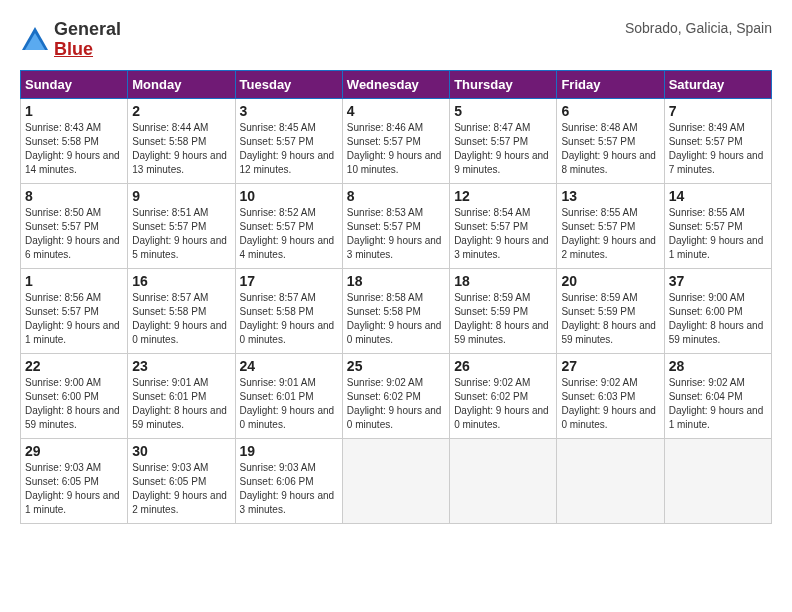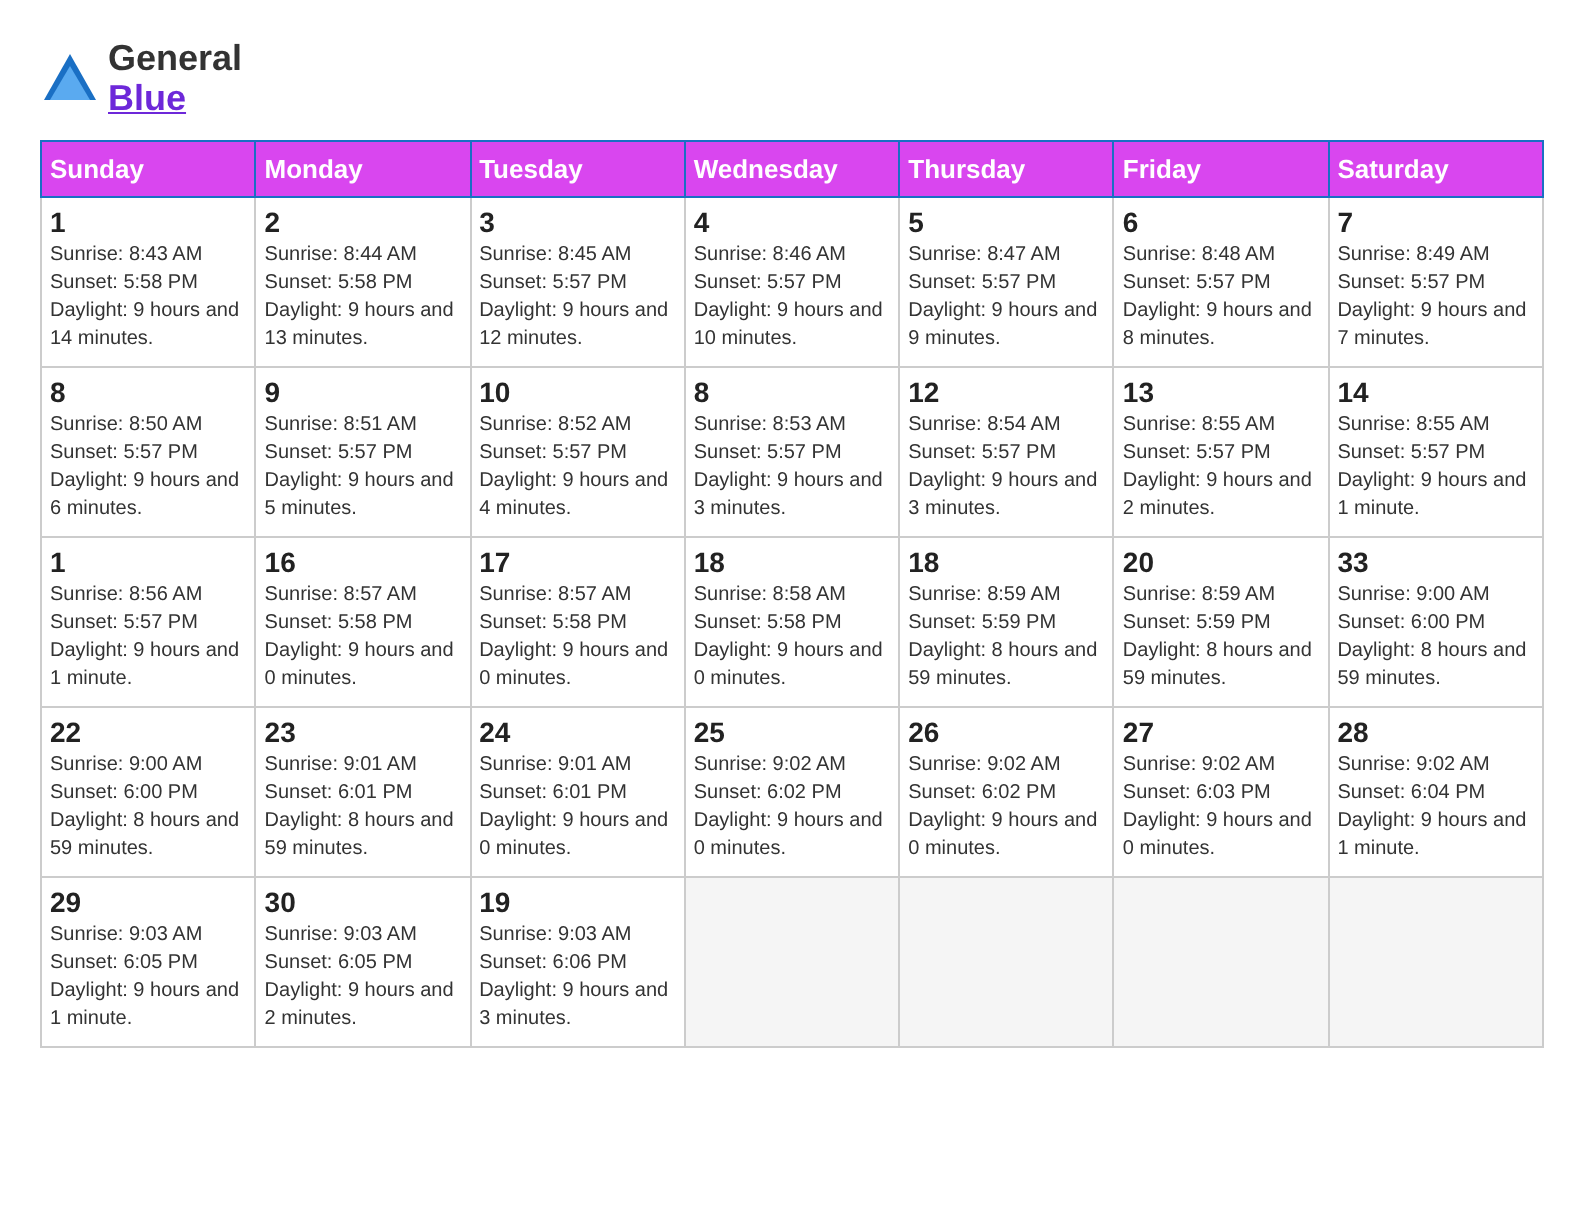--- a/index.html
+++ b/index.html
@@ -20,21 +20,21 @@
       display: flex;
       align-items: center;
       gap: 4px;
     }
     .logo-text {
       font-size: 18px;
       font-weight: bold;
       line-height: 1.1;
     }
     .logo-general { color: #333; }
-    .logo-blue { color: #6d28d9; text-decoration: underline; }
+    .logo-blue { color: #b91c1c; text-decoration: underline; }
     .logo-icon {
       width: 30px;
       height: 30px;
     }
     .title-block {
       text-align: right;
     }
     .month-title {
       font-size: 32px;
       font-weight: bold;
@@ -43,21 +43,21 @@
     .location {
       font-size: 14px;
       color: #555;
     }
     table {
       width: 100%;
       border-collapse: collapse;
       font-size: 11px;
     }
     thead th {
-      background: #d946ef;
+      background: #701a75;
       color: #fff;
       padding: 6px 4px;
       font-size: 13px;
       font-weight: bold;
       text-align: left;
       border: 1px solid #1a6fc4;
     }
     td {
       border: 1px solid #ccc;
       vertical-align: top;
@@ -96,20 +96,21 @@
     <svg class="logo-icon" viewBox="0 0 30 30" xmlns="http://www.w3.org/2000/svg">
       <polygon points="15,2 28,25 2,25" fill="#1a6fc4"></polygon>
       <polygon points="15,8 25,25 5,25" fill="#5aaaf0"></polygon>
     </svg>
     <div class="logo-text">
       <span class="logo-general">General</span><br>
       <span class="logo-blue">Blue</span>
     </div>
   </div>
   <div class="title-block">
+    <div class="location">Sobrado, Galicia, Spain</div>
   </div>
 </div>
 
 <table>
   <thead>
     <tr>
       <th>Sunday</th>
       <th>Monday</th>
       <th>Tuesday</th>
       <th>Wednesday</th>
@@ -278,21 +279,21 @@
       </td>
         <td>
         <span class="day-num">20</span>
         <div class="day-info">
           Sunrise: 8:59 AM<br>
           Sunset: 5:59 PM<br>
           Daylight: 8 hours and 59 minutes.
         </div>
       </td>
         <td>
-        <span class="day-num">33</span>
+        <span class="day-num">37</span>
         <div class="day-info">
           Sunrise: 9:00 AM<br>
           Sunset: 6:00 PM<br>
           Daylight: 8 hours and 59 minutes.
         </div>
       </td>
       </tr>
       <tr>
         <td>
         <span class="day-num">22</span>

